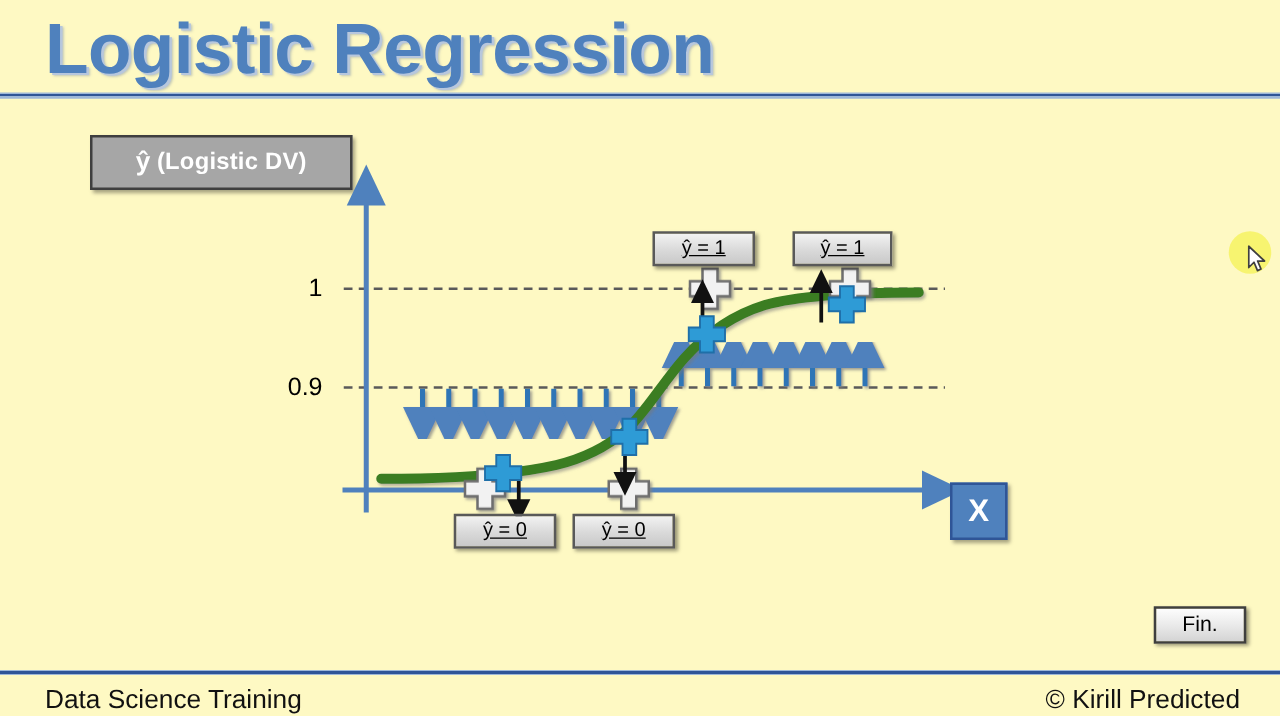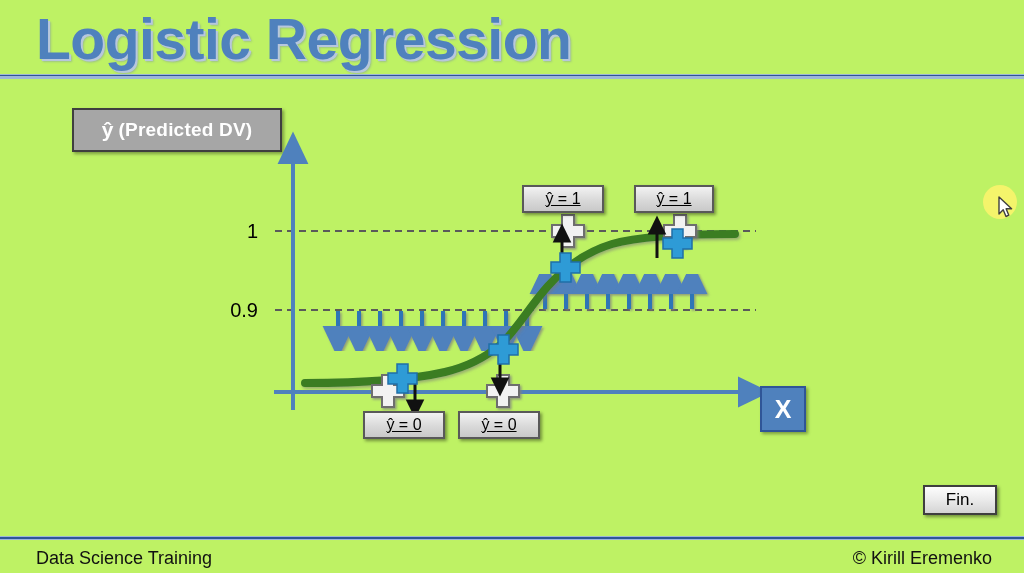--- a/index.html
+++ b/index.html
@@ -8,21 +8,21 @@
     padding: 0;
     background: #ffffff;
   }
   body {
     font-family: "Liberation Sans", sans-serif;
   }
   #slide {
     position: relative;
     width: 1024px;
     height: 573px;
-    background: #bef264;
+    background: #fef9c3;
     overflow: hidden;
   }
 
   
   #title {
     position: absolute;
     left: 36px;
     top: 6px;
     font-size: 57px;
     font-weight: bold;
@@ -51,21 +51,21 @@
     width: 1024px;
     height: 4px;
     background: linear-gradient(to bottom,
                 #9db7d8 0%, #9db7d8 25%,
                 #2f5597 27%, #2f5597 70%,
                 #9db7d8 72%, #9db7d8 100%);
   }
   .footer-text {
     position: absolute;
     top: 548px;
-    font-size: 18px;
+    font-size: 21px;
     color: #111111;
     white-space: nowrap;
   }
   #footer-left  { left: 36px; }
   #footer-right { right: 32px; }
 
   
   #chart {
     position: absolute;
     left: 0;
@@ -185,21 +185,21 @@
 </head>
 <body>
 
 <div id="slide">
 
   <div id="title">Logistic Regression</div>
   <div id="header-rule"></div>
 
   <div id="ydv-label" class="gbox">
     <span class="hat">ŷ</span>
-      <span>(Predicted DV)</span>
+      <span>(Logistic DV)</span>
   </div>
 
   <div id="tick-1" class="axis-tick-label">1</div>
   <div id="tick-05" class="axis-tick-label">0.9</div>
 
   <div id="chart">
     <svg width="1024" height="450" viewBox="0 0 1024 450" xmlns="http://www.w3.org/2000/svg">
       <defs>
         <filter id="softshadow" x="-40%" y="-40%" width="200%" height="200%">
           <feDropShadow dx="1.6" dy="1.6" stdDeviation="1.1" flood-color="#808080" flood-opacity="0.75"></feDropShadow>
@@ -311,20 +311,20 @@
   <div id="callout-top-2" class="callout">ŷ = 1</div>
   <div id="callout-bot-1" class="callout">ŷ = 0</div>
   <div id="callout-bot-2" class="callout">ŷ = 0</div>
 
   <div id="x-label">X</div>
 
   <div id="fin-button">Fin.</div>
 
   <div id="footer-rule"></div>
   <div id="footer-left" class="footer-text">Data Science Training</div>
-  <div id="footer-right" class="footer-text">© Kirill Eremenko</div>
+  <div id="footer-right" class="footer-text">© Kirill Predicted</div>
 
   <div id="cursor-halo"></div>
   <svg id="cursor-arrow" viewBox="0 0 16 24" xmlns="http://www.w3.org/2000/svg">
     <path d="M1,1 L1,18 L5.2,13.8 L8,20.5 L10.8,19.2 L8.1,12.8 L13.6,12.8 z" fill="#ffffff" stroke="#3f3f3f" stroke-width="1.4" stroke-linejoin="round"></path>
   </svg>
 
 </div>
 
 </body></html>

